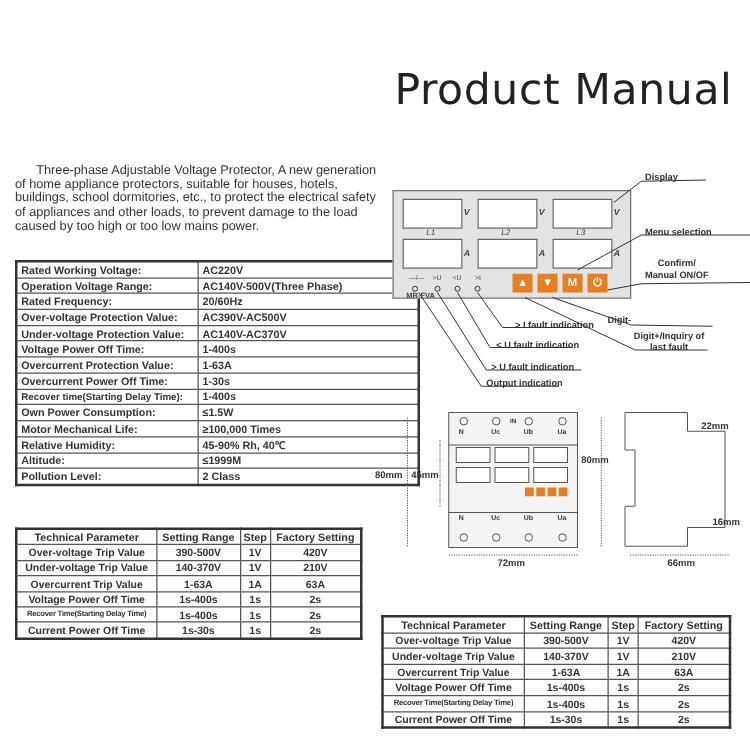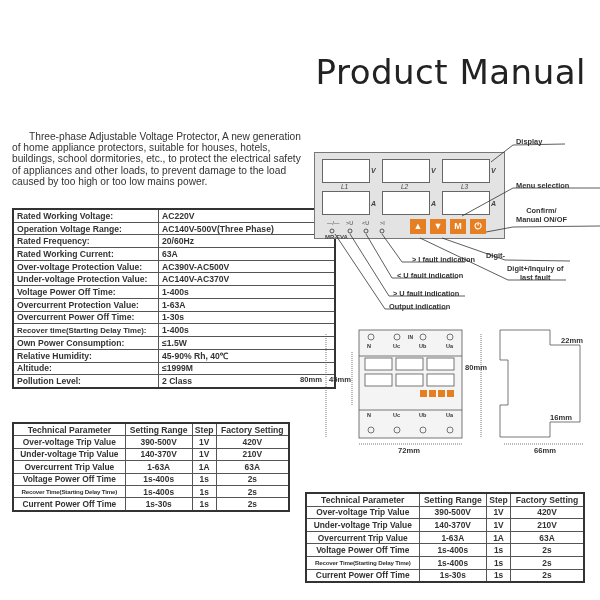--- a/index.html
+++ b/index.html
@@ -47,24 +47,20 @@
       </tr>
     <tr>
         <td class="k">Operation Voltage Range:</td>
         <td>AC140V-500V(Three Phase)</td>
       </tr>
     <tr>
         <td class="k">Rated Frequency:</td>
         <td>20/60Hz</td>
       </tr>
     <tr>
-        <td class="k">Rated Working Current:</td>
-        <td>63A</td>
-      </tr>
-    <tr>
         <td class="k">Over-voltage Protection Value:</td>
         <td>AC390V-AC500V</td>
       </tr>
     <tr>
         <td class="k">Under-voltage Protection Value:</td>
         <td>AC140V-AC370V</td>
       </tr>
     <tr>
         <td class="k">Voltage Power Off Time:</td>
         <td>1-400s</td>
@@ -77,20 +73,24 @@
         <td class="k">Overcurrent Power Off Time:</td>
         <td>1-30s</td>
       </tr>
     <tr>
         <td class="k" style="font-size:7.8px">Recover time(Starting Delay Time):</td>
         <td>1-400s</td>
       </tr>
     <tr>
         <td class="k">Own Power Consumption:</td>
         <td>≤1.5W</td>
+      </tr>
+    <tr>
+        <td class="k">Motor Mechanical Life:</td>
+        <td>≥100,000 Times</td>
       </tr>
     <tr>
         <td class="k">Relative Humidity:</td>
         <td>45-90% Rh, 40℃</td>
       </tr>
     <tr>
         <td class="k">Altitude:</td>
         <td>≤1999M</td>
       </tr>
     <tr>
@@ -303,14 +303,14 @@
 <span class="dim" style="left:446px;top:343px;font-size:5.5px">Ua</span>
 <span class="dim" style="left:367px;top:412px;font-size:5.5px">N</span>
 <span class="dim" style="left:393px;top:412px;font-size:5.5px">Uc</span>
 <span class="dim" style="left:419px;top:412px;font-size:5.5px">Ub</span>
 <span class="dim" style="left:446px;top:412px;font-size:5.5px">Ua</span>
 <span class="dim" style="left:300px;top:375px">80mm</span>
 <span class="dim" style="left:329px;top:375px">45mm</span>
 <span class="dim" style="left:398px;top:446px">72mm</span>
 <span class="dim" style="left:465px;top:363px">80mm</span>
 <span class="dim" style="left:561px;top:336px">22mm</span>
-<span class="dim" style="left:550px;top:413px">16mm</span>
+<span class="dim" style="left:570px;top:413px">16mm</span>
 <span class="dim" style="left:534px;top:446px">66mm</span>
 
 </body></html>

